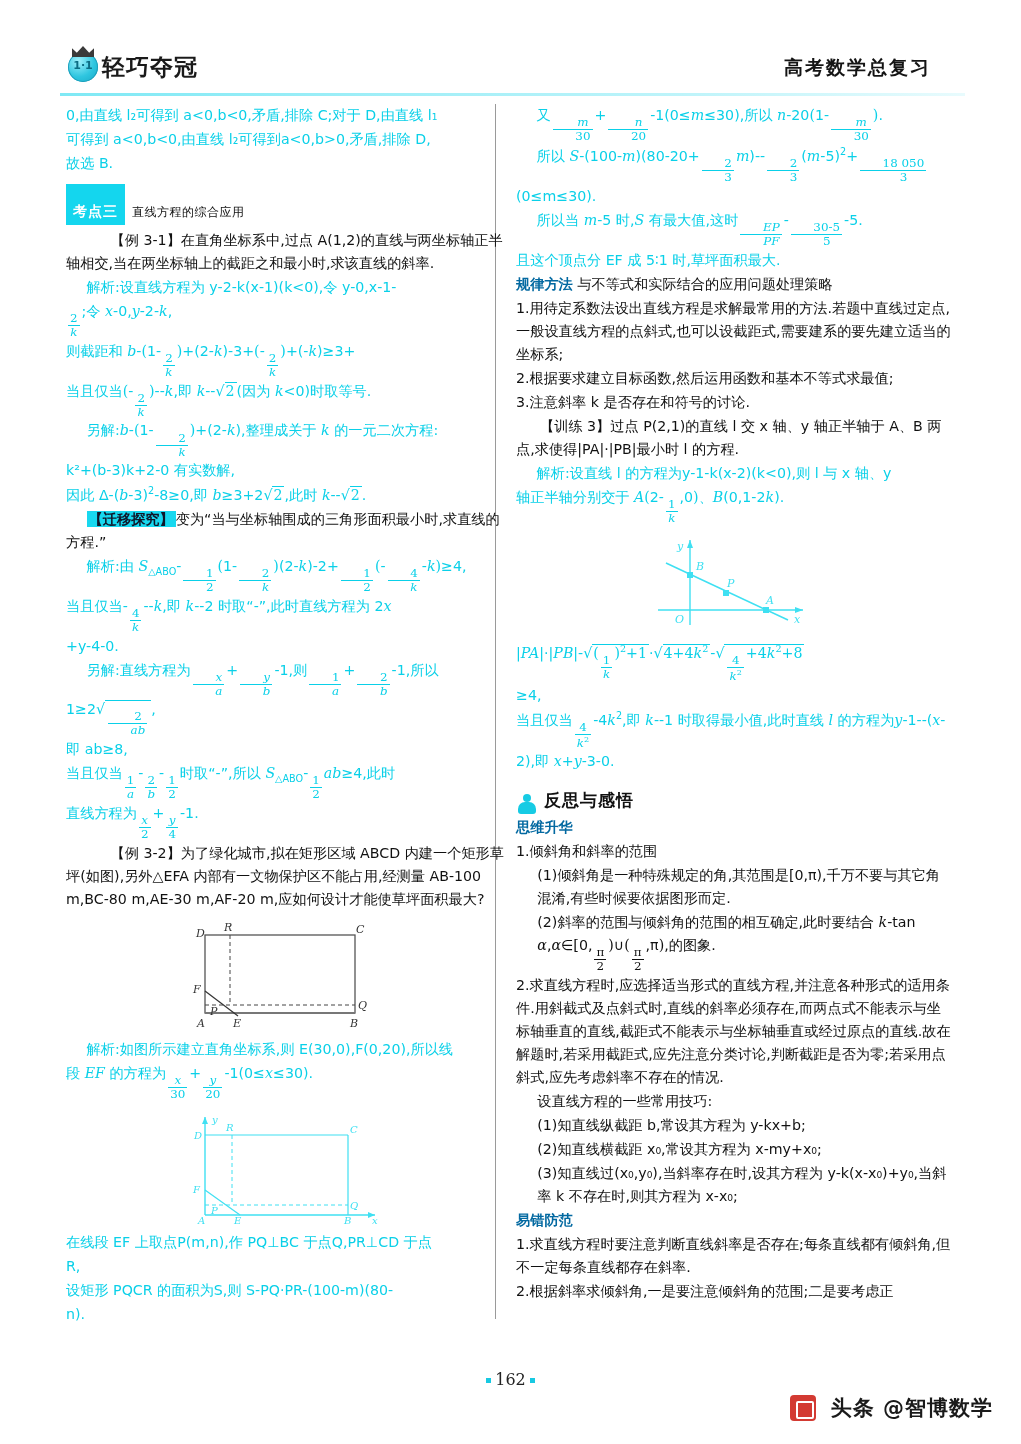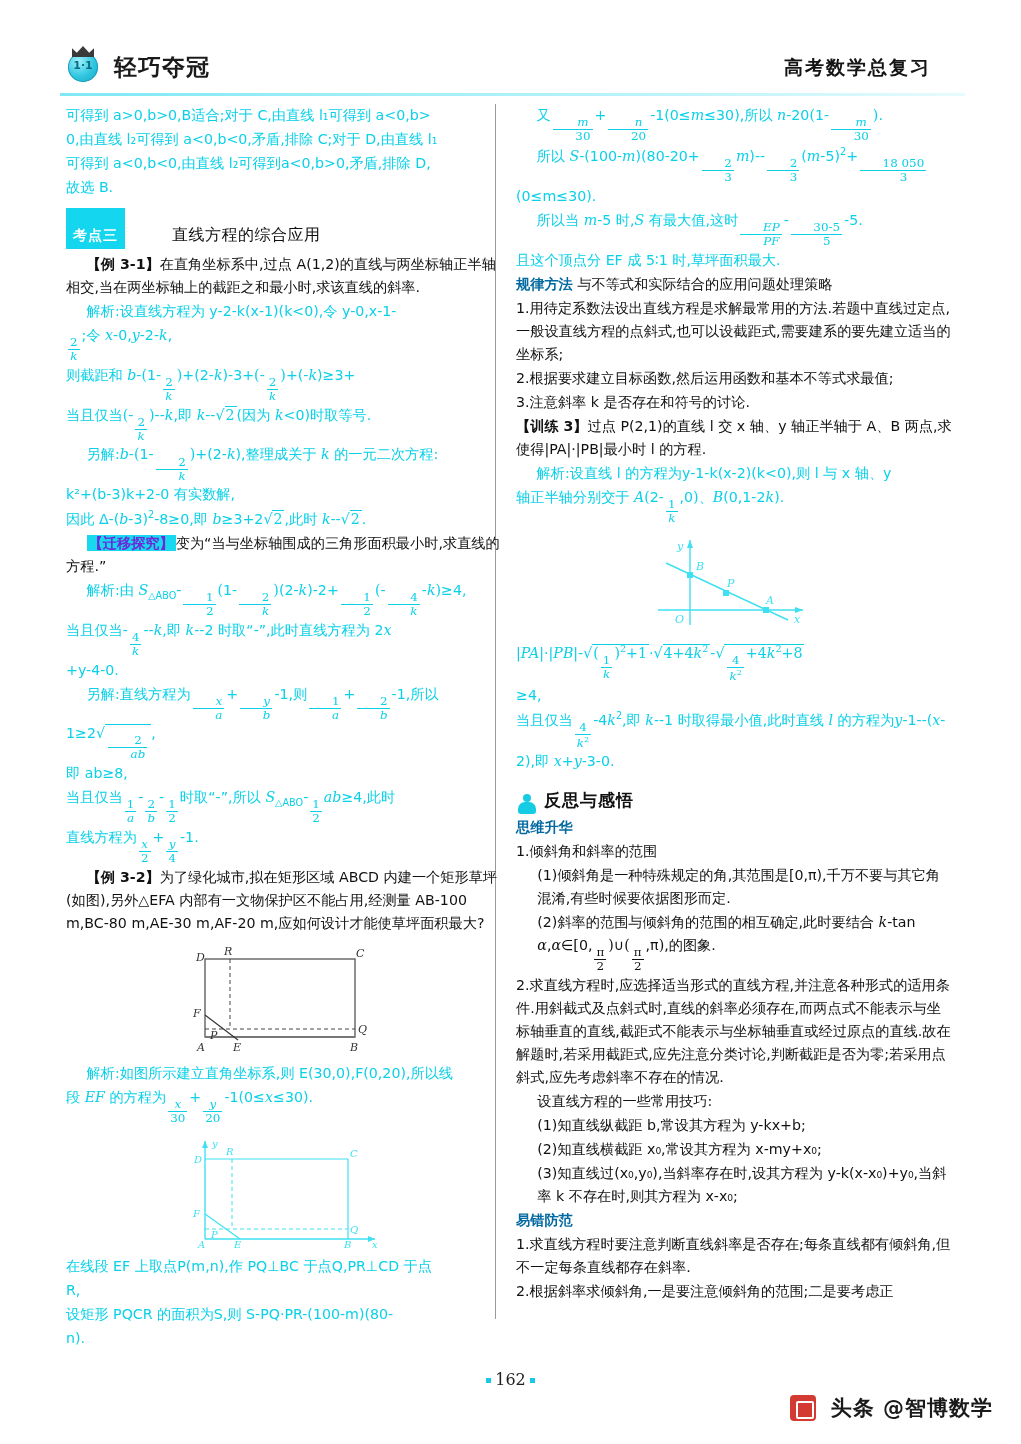--- a/index.html
+++ b/index.html
@@ -23,21 +23,21 @@
     width: 905px; height: 44px;
   }
   #header .rule {
     position: absolute;
     left: 0; bottom: 0; width: 100%;
     height: 3px;
     background: linear-gradient(to right, #7fe9f5 0%, #bff4fa 70%, #e8fbfd 100%);
   }
   #logo-wrap {
     position: absolute; left: 8px; top: 0;
-    display: flex; align-items: flex-end; gap: 16px;
+    display: flex; align-items: flex-end; gap: 4px;
   }
   #logo-mark {
     width: 30px; height: 30px; border-radius: 50%;
     background: radial-gradient(circle at 35% 30%, #9ef0fb 0%, #2fc6e0 55%, #17a8c6 100%);
     position: relative;
     box-shadow: 0 0 0 1px #1d9fbb inset;
   }
   #logo-mark::before {
     content: "";
     position: absolute; left: 4px; top: -6px;
@@ -92,29 +92,28 @@
     display: flex; align-items: baseline; gap: 7px;
   }
   .kaodian .tag {
     background: #14d6ee; color: #fff;
     font-size: 14px; font-weight: bold;
     padding: 16px 7px 2px 7px;
     letter-spacing: 1px;
     white-space: nowrap;
   }
   .kaodian .ttl {
-    font-size: 16px; color: #111; font-weight: normal;
+    font-size: 12px; color: #111; font-weight: normal;
     letter-spacing: .5px;
-    margin-left: 40px;
   }
   .hl {
-    background: #18d8ef; color: #6d28d9;
+    background: #18d8ef; color: #0f172a;
     padding: 0 2px; font-weight: bold;
   }
-  .bold { font-weight: bold; }
+  .bold { font-weight: normal; margin-left: 24px; }
 
   .sub-head { font-weight: bold; color: #0369a1; }
   .sub-head-blk { color: #111; }
 
   
   .reflect {
     margin: 14px 0 2px 0;
     display: flex; align-items: flex-end; gap: 6px;
   }
   .reflect .person {
@@ -195,21 +194,20 @@
       <div id="logo-text">轻巧夺冠</div>
     </div>
     <div id="header-title">高考数学总复习</div>
     <div class="rule"></div>
   </div>
 
   <div id="col-divider"></div>
 
   <div class="col" id="col-left">
 
-    <p class="cy">可得到 a&gt;0,b&gt;0,B适合;对于 C,由直线 l₁可得到 a&lt;0,b&gt;</p>
     <p class="cy">0,由直线 l₂可得到 a&lt;0,b&lt;0,矛盾,排除 C;对于 D,由直线 l₁</p>
     <p class="cy">可得到 a&lt;0,b&lt;0,由直线 l₂可得到a&lt;0,b&gt;0,矛盾,排除 D,</p>
     <p class="cy">故选 B.</p>
 
     <div class="kaodian">
       <span class="tag">考点三</span>
       <span class="ttl">直线方程的综合应用</span>
     </div>
 
     <p class="ind blk"><span class="bold">【例 3-1】</span><span>在直角坐标系中,过点 A(1,2)的直线与两坐标轴正半轴相交,当在两坐标轴上的截距之和最小时,求该直线的斜率.</span></p>

